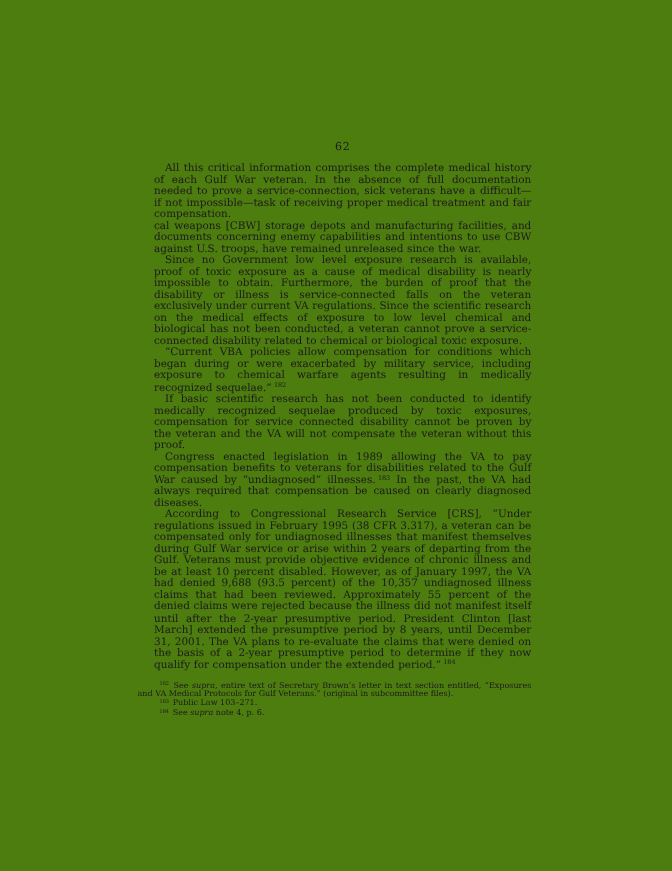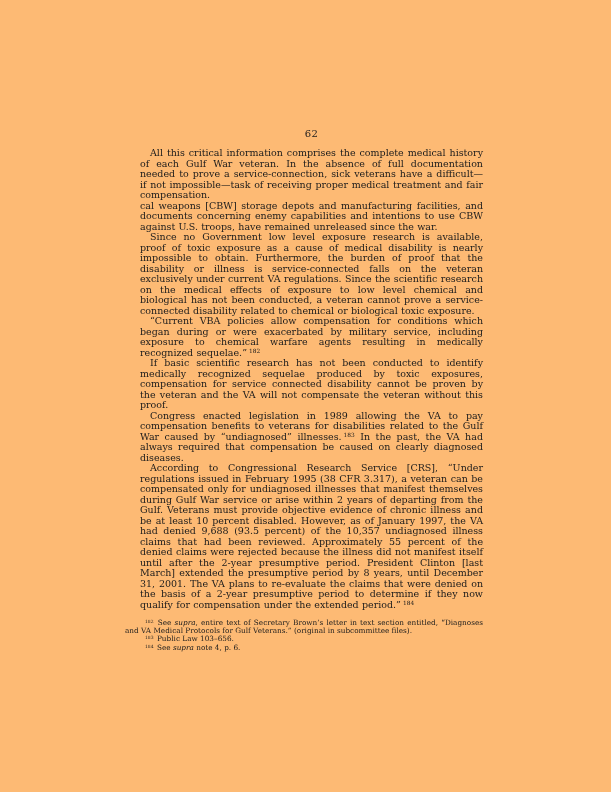--- a/index.html
+++ b/index.html
@@ -69,31 +69,31 @@
   .para sup {
     margin-left: 2px;
   }
   .footnote sup {
     margin-right: 1px;
   }
 </style>
 </head>
 <body>
 
-<div class="page" style="color: rgb(27, 27, 27); background: #fdba74;">
+<div class="page" style="color: rgb(27, 27, 27); background: #4d7c0f;">
   <div class="text-column">
     <div class="page-number">62</div>
     <div>
         <p class="para indent"><span>All this critical information comprises the complete medical history of each Gulf War veteran. In the absence of full documentation needed to prove a service-connection, sick veterans have a difficult—if not impossible—task of receiving proper medical treatment and fair compensation.</span></p>
         <p class="para"><span>cal weapons [CBW] storage depots and manufacturing facilities, and documents concerning enemy capabilities and intentions to use CBW against U.S. troops, have remained unreleased since the war.</span></p>
         <p class="para indent"><span>Since no Government low level exposure research is available, proof of toxic exposure as a cause of medical disability is nearly impossible to obtain. Furthermore, the burden of proof that the disability or illness is service-connected falls on the veteran exclusively under current VA regulations. Since the scientific research on the medical effects of exposure to low level chemical and biological has not been conducted, a veteran cannot prove a service-connected disability related to chemical or biological toxic exposure.</span></p>
         <p class="para indent"><span>“Current VBA policies allow compensation for conditions which began during or were exacerbated by military service, including exposure to chemical warfare agents resulting in medically recognized sequelae.”</span><sup>182</sup></p>
         <p class="para indent"><span>If basic scientific research has not been conducted to identify medically recognized sequelae produced by toxic exposures, compensation for service connected disability cannot be proven by the veteran and the VA will not compensate the veteran without this proof.</span></p>
         <p class="para indent"><span>Congress enacted legislation in 1989 allowing the VA to pay compensation benefits to veterans for disabilities related to the Gulf War caused by “undiagnosed” illnesses.</span><sup>183</sup><span> In the past, the VA had always required that compensation be caused on clearly diagnosed diseases.</span></p>
         <p class="para indent"><span>According to Congressional Research Service [CRS], “Under regulations issued in February 1995 (38 CFR 3.317), a veteran can be compensated only for undiagnosed illnesses that manifest themselves during Gulf War service or arise within 2 years of departing from the Gulf. Veterans must provide objective evidence of chronic illness and be at least 10 percent disabled. However, as of January 1997, the VA had denied 9,688 (93.5 percent) of the 10,357 undiagnosed illness claims that had been reviewed. Approximately 55 percent of the denied claims were rejected because the illness did not manifest itself until after the 2-year presumptive period. President Clinton [last March] extended the presumptive period by 8 years, until December 31, 2001. The VA plans to re-evaluate the claims that were denied on the basis of a 2-year presumptive period to determine if they now qualify for compensation under the extended period.”</span><sup>184</sup></p>
       </div>
     <div class="footnotes">
-        <p class="footnote"><sup>182</sup><span> See </span><i>supra</i><span>, entire text of Secretary Brown’s letter in text section entitled, “Diagnoses and VA Medical Protocols for Gulf Veterans.” (original in subcommittee files).</span></p>
-        <p class="footnote"><sup>183</sup><span> Public Law 103–656.</span></p>
+        <p class="footnote"><sup>182</sup><span> See </span><i>supra</i><span>, entire text of Secretary Brown’s letter in text section entitled, “Exposures and VA Medical Protocols for Gulf Veterans.” (original in subcommittee files).</span></p>
+        <p class="footnote"><sup>183</sup><span> Public Law 103–271.</span></p>
         <p class="footnote"><sup>184</sup><span> See </span><i>supra</i><span> note 4, p. 6.</span></p>
       </div>
   </div>
 </div>
 
 </body></html>

